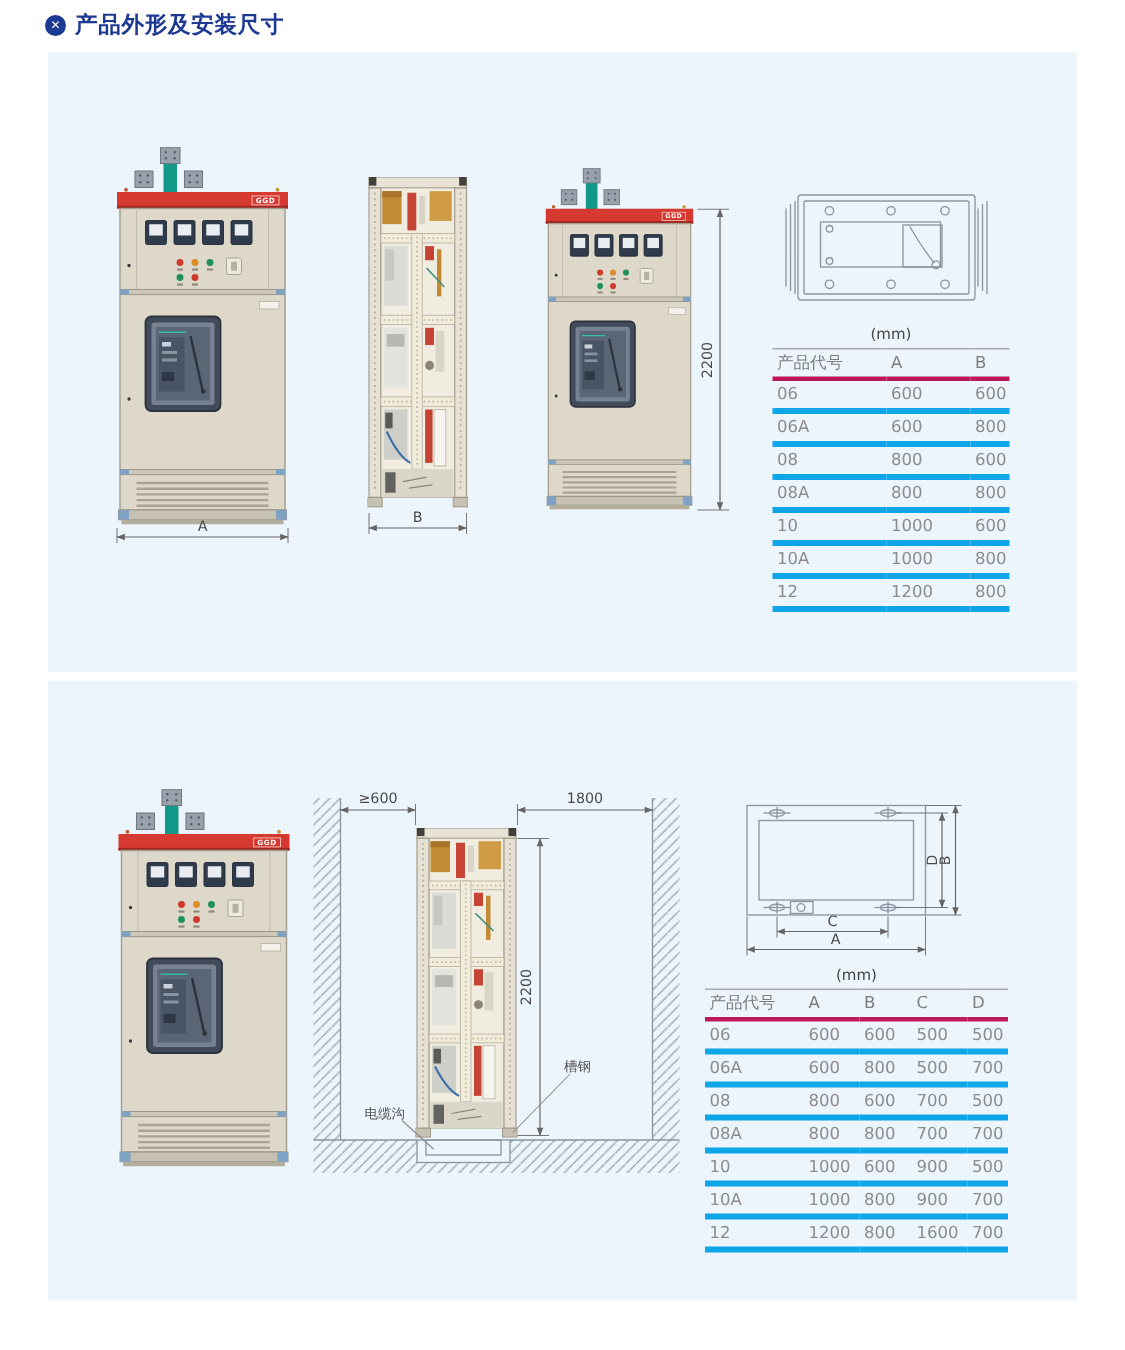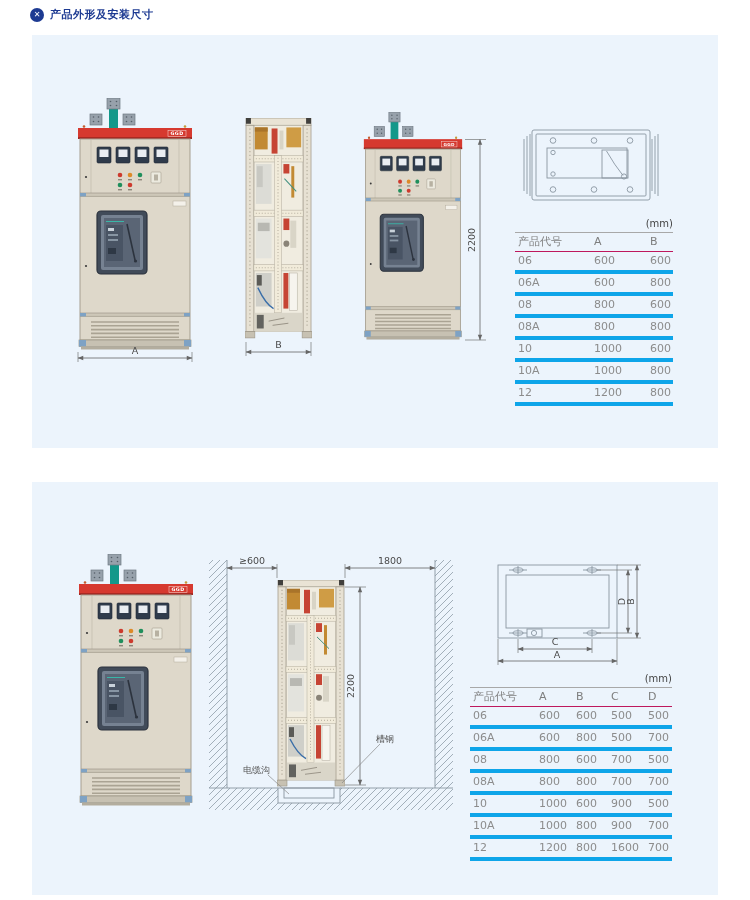--- a/index.html
+++ b/index.html
@@ -2,36 +2,36 @@
 <html><head>
 <meta charset="utf-8">
 <style>
   * { margin:0; padding:0; box-sizing:border-box; }
   html,body { width:750px; height:900px; background:#ffffff; font-family:"DejaVu Sans","Liberation Sans",sans-serif; }
   .stage { position:relative; width:750px; height:900px; overflow:hidden; }
 
   .title-row { position:absolute; left:30px; top:7px; display:flex; align-items:center; gap:6px; }
   .title-icon { width:14px; height:14px; border-radius:50%; background:#1d3a92; color:#fff;
     font-size:8px; font-weight:bold; display:flex; align-items:center; justify-content:center; flex:0 0 auto; }
-  .title { font-size:11px; font-weight:bold; color:#1d3a92; letter-spacing:0.5px; }
+  .title { font-size:15px; font-weight:bold; color:#1d3a92; letter-spacing:0.5px; }
 
   .panel { position:absolute; left:32px; width:686px; height:413px; background:#ecf4fc; }
   .panel-top { top:35px; }
-  .panel-bottom { top:482px;text-decoration:underline; }
+  .panel-bottom { top:454px;text-decoration:underline; }
   .panel > svg.scene { position:absolute; left:0; top:0; width:686px; height:413px; display:block; }
 
   .dim-table { position:absolute; }
   .t1 { left:483px; top:182px; width:158px; }
   .t2 { left:438px; top:190px; width:202px; }
-  .dim-table .unit { text-align:right; font-size:10px; color:#444; height:14px; line-height:14px; margin-bottom:1px; }
+  .dim-table .unit { text-align:center; font-size:10px; color:#444; height:14px; line-height:14px; margin-bottom:1px; }
   .dim-table table { width:100%; border-collapse:collapse; table-layout:fixed; }
   .dim-table th, .dim-table td { text-align:left; font-weight:normal; font-size:11px; color:#8c8c8c;
     height:18px; line-height:18px; padding:0 0 0 3px; white-space:nowrap; overflow:hidden; }
   .dim-table th { color:#7d7d7d; }
-  .dim-table thead tr { border-top:1px solid #a8a8a8; border-bottom:1px solid #be185d;margin-top:36px; }
+  .dim-table thead tr { border-top:1px solid #a8a8a8; border-bottom:3px solid #be185d;margin-top:36px; }
   .dim-table tbody tr { border-bottom:4px solid #0ea5e9; }
   .t1 th:nth-child(1), .t1 td:nth-child(1){ width:76px; }
   .t1 th:nth-child(2), .t1 td:nth-child(2){ width:56px; }
   .t1 th:nth-child(3), .t1 td:nth-child(3){ width:26px; }
   .t2 th:nth-child(1), .t2 td:nth-child(1){ width:66px; }
   .t2 th:nth-child(2), .t2 td:nth-child(2){ width:37px; }
   .t2 th:nth-child(3), .t2 td:nth-child(3){ width:35px; }
   .t2 th:nth-child(4), .t2 td:nth-child(4){ width:37px; }
   .t2 th:nth-child(5), .t2 td:nth-child(5){ width:27px; }
 

